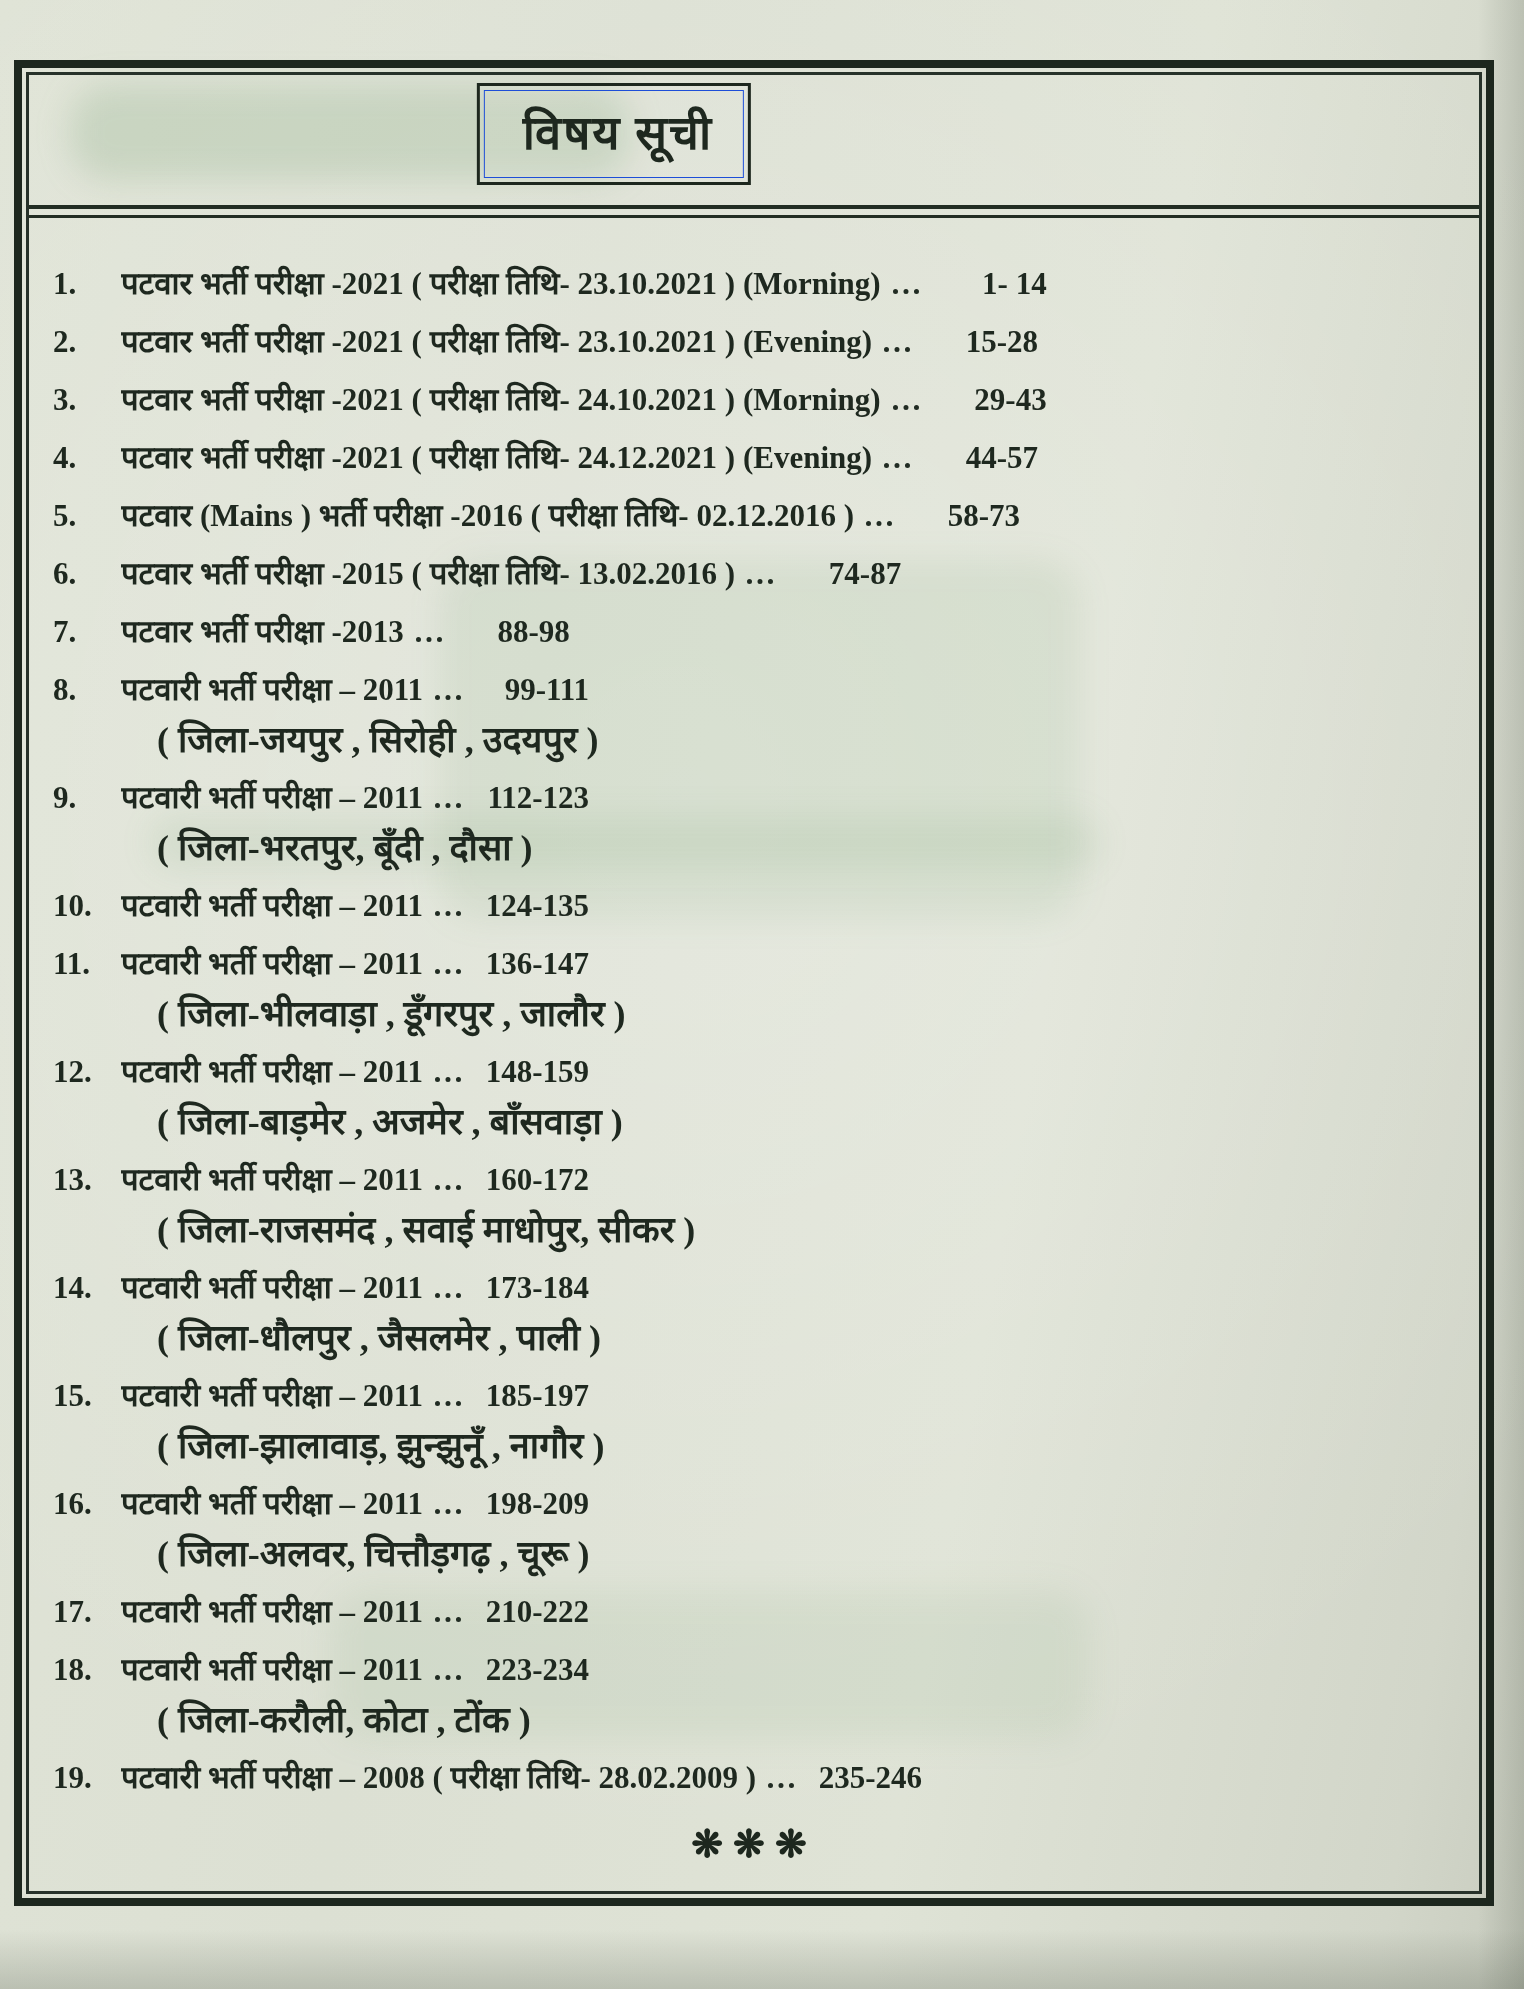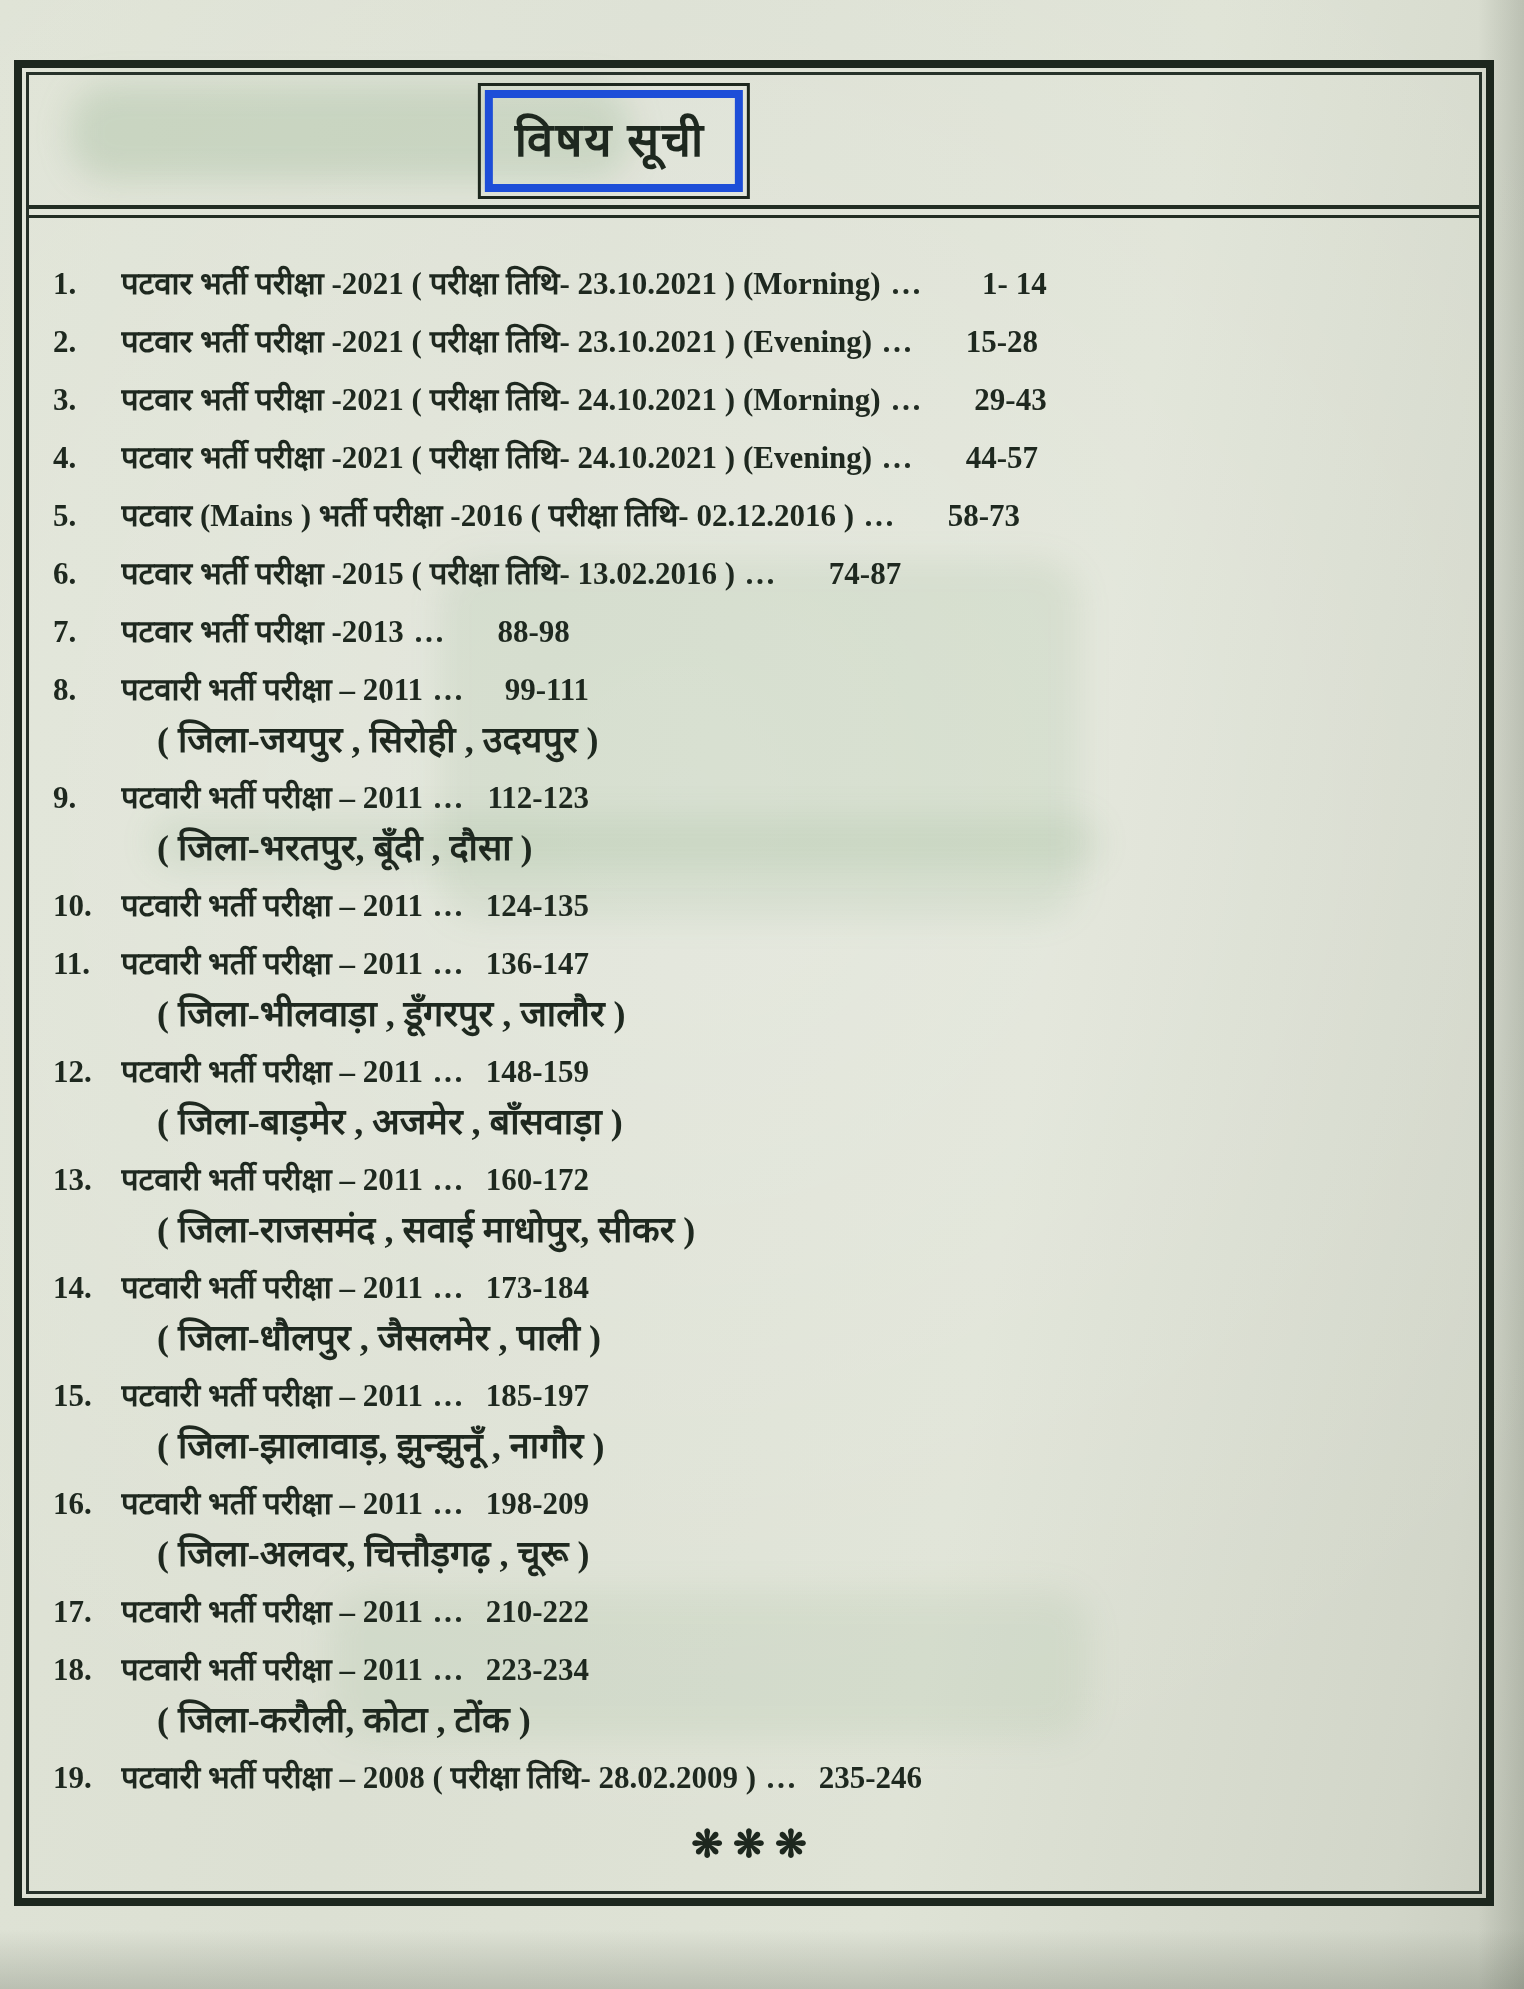--- a/index.html
+++ b/index.html
@@ -37,21 +37,21 @@
   }
   .frame-content{position:absolute;inset:0;padding:0 0 0 0;}
 
   
   .header-band{position:relative;height:130px;}
   .title-box{
     position:absolute;left:50%;top:8px;transform:translateX(-50%) translateX(-140px);
     border:3px solid #1d271e;padding:4px;background:rgba(255,255,255,0.06);
   }
   .title-box-inner{
-    border:8px solid #1d4ed8;padding:8px 30px 14px 22px;
+    border:1px solid #1d4ed8;padding:8px 30px 14px 38px;
   }
   .page-title{
     font-size:47px;font-weight:bold;letter-spacing:2px;white-space:nowrap;
   }
   .header-rule{
     height:6px;border-top:4px solid #222d23;border-bottom:3px solid #222d23;
     margin:0 0 0 0;
   }
 
   
@@ -121,21 +121,21 @@
 
   <div class="row">
     <span class="num">3.</span>
     <span class="title">पटवार भर्ती परीक्षा -2021 ( परीक्षा तिथि- 24.10.2021 ) (Morning)</span>
     <span class="leader"></span>
     <span class="pages">29-43</span>
   </div>
 
   <div class="row">
     <span class="num">4.</span>
-    <span class="title">पटवार भर्ती परीक्षा -2021 ( परीक्षा तिथि- 24.10.2021 ) (Evening)</span>
+    <span class="title">पटवार भर्ती परीक्षा -2021 ( परीक्षा तिथि- 24.12.2021 ) (Evening)</span>
     <span class="leader"></span>
     <span class="pages">44-57</span>
   </div>
 
   <div class="row">
     <span class="num">5.</span>
     <span class="title">पटवार (Mains ) भर्ती परीक्षा -2016 ( परीक्षा तिथि- 02.12.2016 )</span>
     <span class="leader"></span>
     <span class="pages">58-73</span>
   </div>

